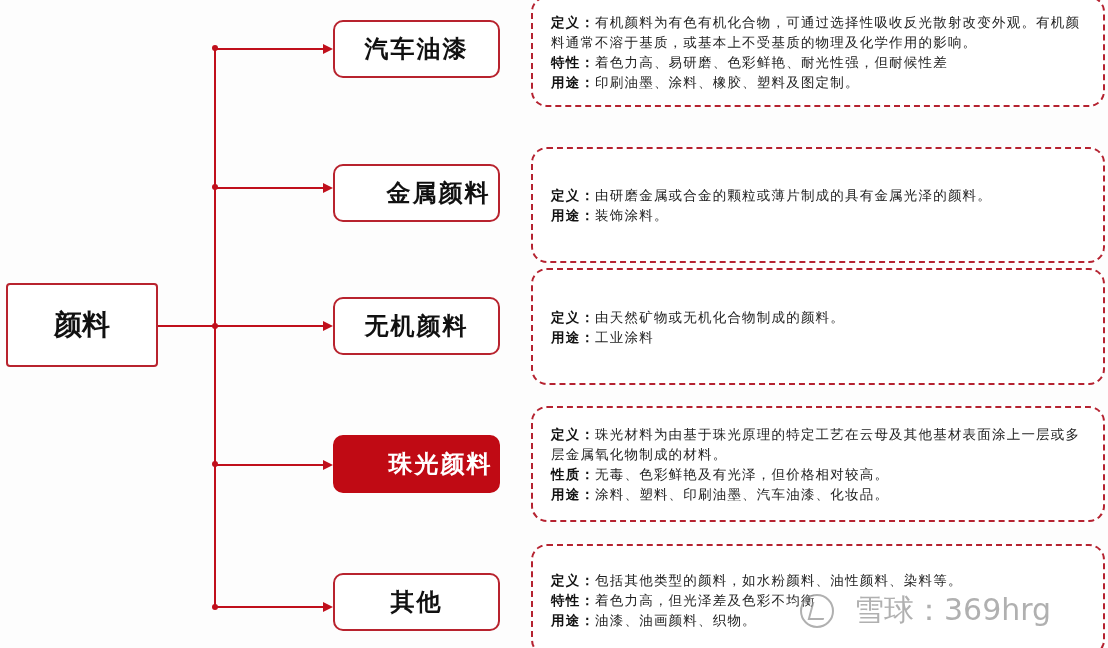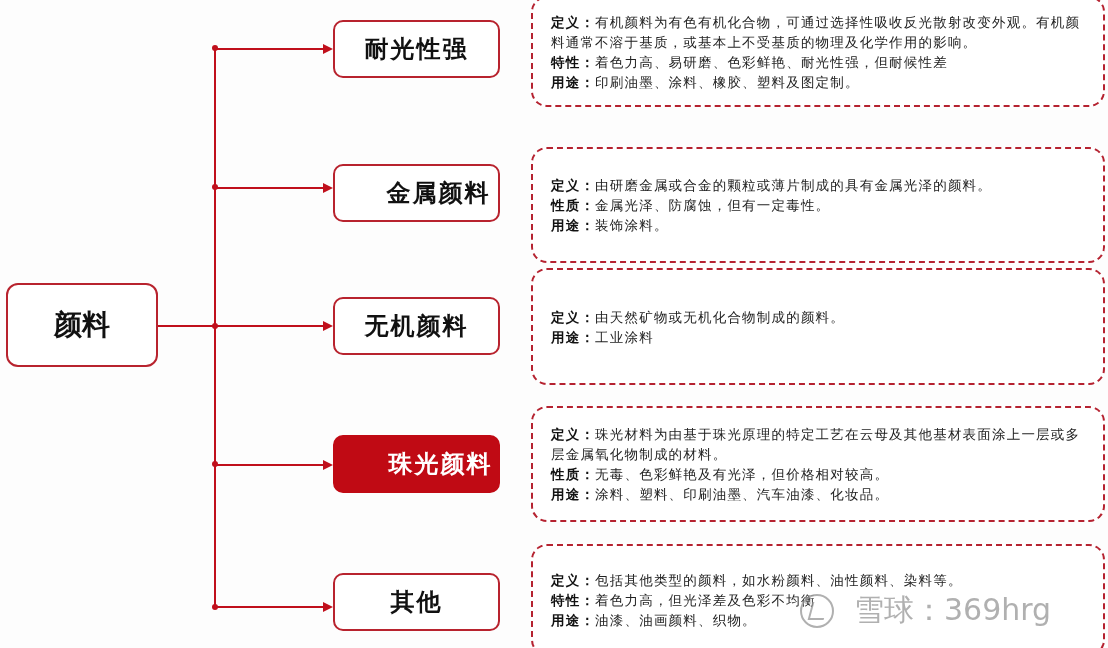--- a/index.html
+++ b/index.html
@@ -3,21 +3,21 @@
   <meta charset="utf-8">
   <style>
     html, body { margin: 0; padding: 0; }
     body {
       width: 1108px; height: 648px; position: relative; overflow: hidden;
       background: #fdfdfd;
       font-family: "DejaVu Serif", "Liberation Serif", serif;
     }
     .root-box {
       position: absolute; left: 6px; top: 283px; width: 152px; height: 84px;
-      border: 2px solid #b8232e; border-radius: 12px; background: #fff;
+      border: 2px solid #b8232e; border-radius: 4px; background: #fff;
       box-sizing: border-box;
       display: flex; align-items: center; justify-content: center;
       font-size: 28px; font-weight: bold; color: #111;
     }
     .line { position: absolute; background: #c0101c; }
     .dot { position: absolute; width: 6px; height: 6px; border-radius: 50%; background: #c0101c; }
     .arrow {
       position: absolute; width: 0; height: 0;
       border-top: 5px solid transparent; border-bottom: 5px solid transparent;
       border-left: 10px solid #c0101c;
@@ -80,21 +80,21 @@
 
 <div class="dot" style="left:212px; top:461px;"></div>
 <div class="line" style="left:215px; top:464px; width:110px; height:2px;"></div>
 <div class="arrow" style="left:323px; top:460px;"></div>
 
 <div class="dot" style="left:212px; top:604px;"></div>
 <div class="line" style="left:215px; top:606px; width:110px; height:2px;"></div>
 <div class="arrow" style="left:323px; top:602px;"></div>
 
 <div class="node" style="top:20px;">
-  <span>耐光性强</span>
+  <span>汽车油漆</span>
 </div>
 <div class="node" style="top:164px;padding-left:44px;">
   <span>金属颜料</span>
 </div>
 <div class="node" style="top:297px;">
   <span>无机颜料</span>
 </div>
 <div class="node highlight" style="top:435px;">
   <span>珠光颜料</span>
 </div>
@@ -103,21 +103,20 @@
 </div>
 
 <div class="desc" style="top:-4px; height:111px;">
   <div class="row"><span class="lbl">定义：</span><span>有机颜料为有色有机化合物，可通过选择性吸收反光散射改变外观。有机颜料通常不溶于基质，或基本上不受基质的物理及化学作用的影响。</span></div>
   <div class="row"><span class="lbl">特性：</span><span>着色力高、易研磨、色彩鲜艳、耐光性强，但耐候性差</span></div>
   <div class="row"><span class="lbl">用途：</span><span>印刷油墨、涂料、橡胶、塑料及图定制。</span></div>
 </div>
 
 <div class="desc" style="top:147px; height:116px;">
   <div class="row"><span class="lbl">定义：</span><span>由研磨金属或合金的颗粒或薄片制成的具有金属光泽的颜料。</span></div>
-  <div class="row"><span class="lbl">性质：</span><span>金属光泽、防腐蚀，但有一定毒性。</span></div>
   <div class="row"><span class="lbl">用途：</span><span>装饰涂料。</span></div>
 </div>
 
 <div class="desc" style="top:268px; height:117px;">
   <div class="row"><span class="lbl">定义：</span><span>由天然矿物或无机化合物制成的颜料。</span></div>
   <div class="row"><span class="lbl">用途：</span><span>工业涂料</span></div>
 </div>
 
 <div class="desc" style="top:406px; height:116px;justify-content:center;">
   <div class="row"><span class="lbl">定义：</span><span>珠光材料为由基于珠光原理的特定工艺在云母及其他基材表面涂上一层或多层金属氧化物制成的材料。</span></div>

